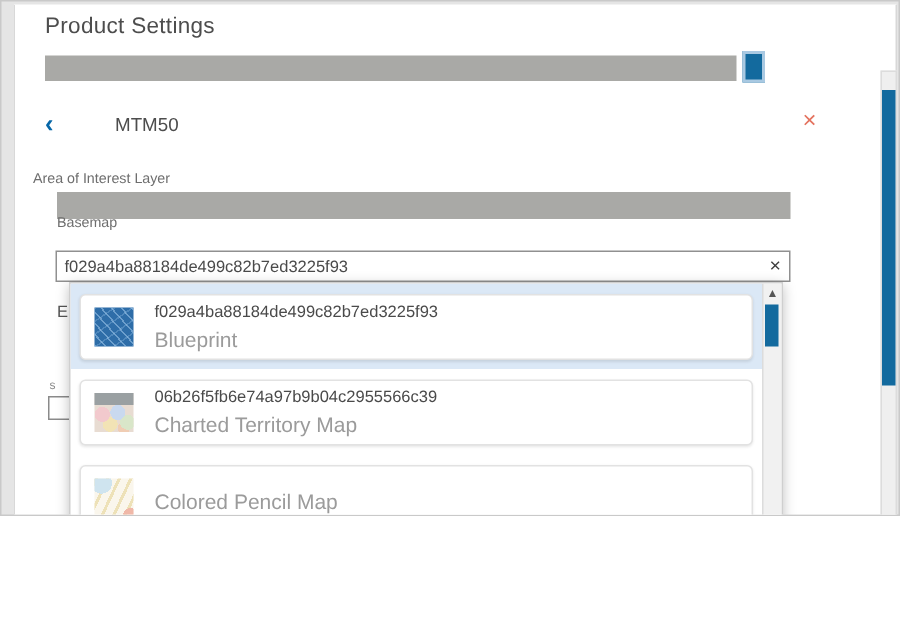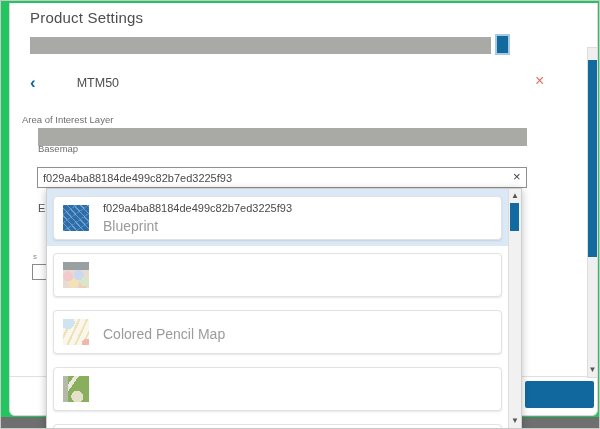--- a/index.html
+++ b/index.html
@@ -1,19 +1,19 @@
 <!DOCTYPE html>
 <html><head>
 <meta charset="utf-8">
 <style>
   * { margin:0; padding:0; box-sizing:border-box; }
   html,body { width:600px; height:429px; }
   body { font-family:"Liberation Sans", sans-serif; background:#fff; }
 
-  .window { position:relative; width:600px; height:429px; background:#22c55e;
+  .window { position:relative; width:600px; height:344px; background:#e5e5e5;
             border:1px solid #c9c9c9; overflow:hidden; }
 
   .bottom-band { position:absolute; left:0; top:416px; width:600px; height:13px;
                  background:#6f6f6f; z-index:1; }
 
   .dialog { position:absolute; left:8px; top:2px; width:589px; height:413px;
             background:#fff; border:1px solid #d8d8d8; border-top:none;
             border-radius:0 0 6px 6px; z-index:2; }
 
   .page-title { position:absolute; left:20px; top:6px; font-size:15px;
@@ -165,20 +165,22 @@
             <div class="t1">f029a4ba88184de499c82b7ed3225f93</div>
             <div class="t2">Blueprint</div>
           </div>
         </div>
       </div>
 
       <div class="dd-item">
         <div class="card">
           <div class="thumb thumb-charted"></div>
           <div class="texts">
+            <div class="t1">06b26f5fb6e74a97b9b04c2955566c39</div>
+            <div class="t2">Charted Territory Map</div>
           </div>
         </div>
       </div>
 
       <div class="dd-item">
         <div class="card">
           <div class="thumb thumb-pencil"></div>
           <div class="texts">
             <div class="t2">Colored Pencil Map</div>
           </div>

